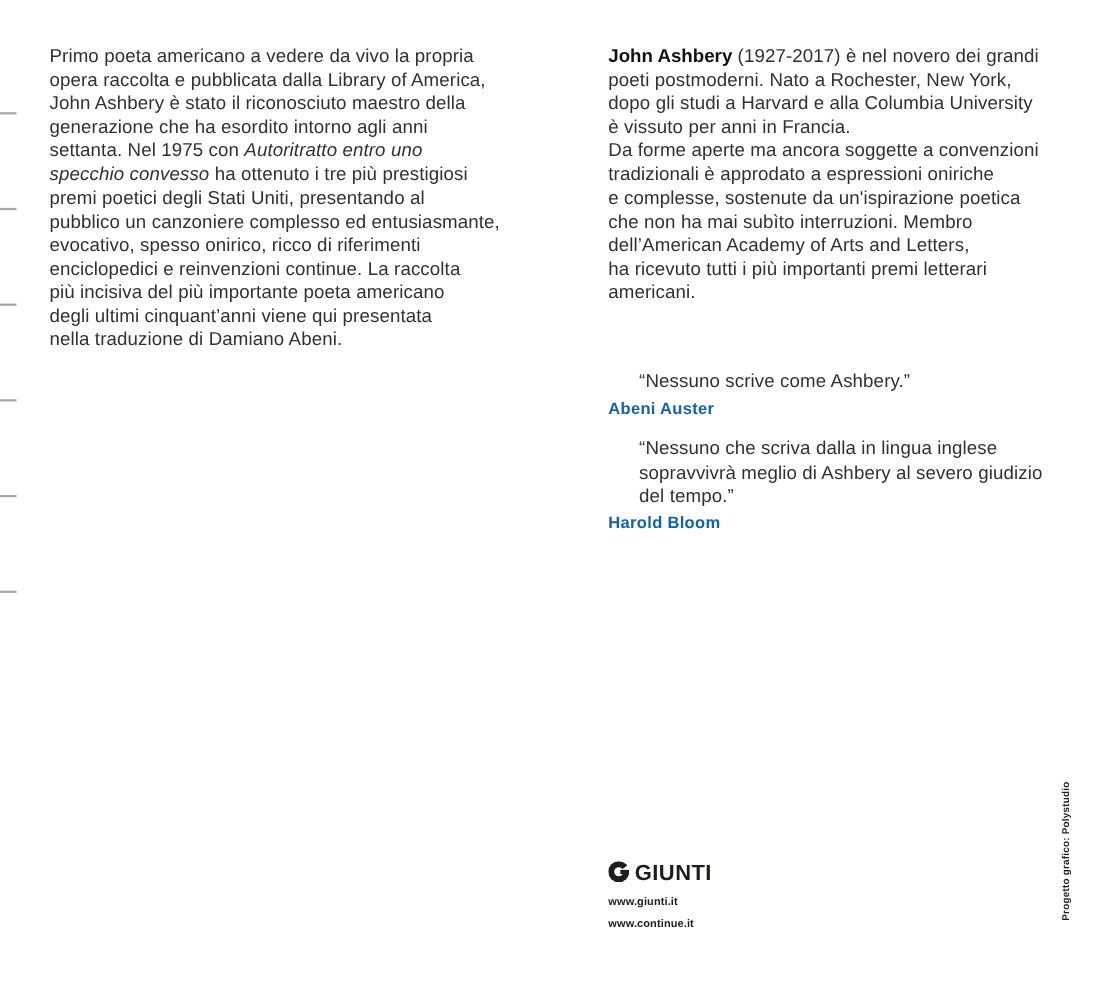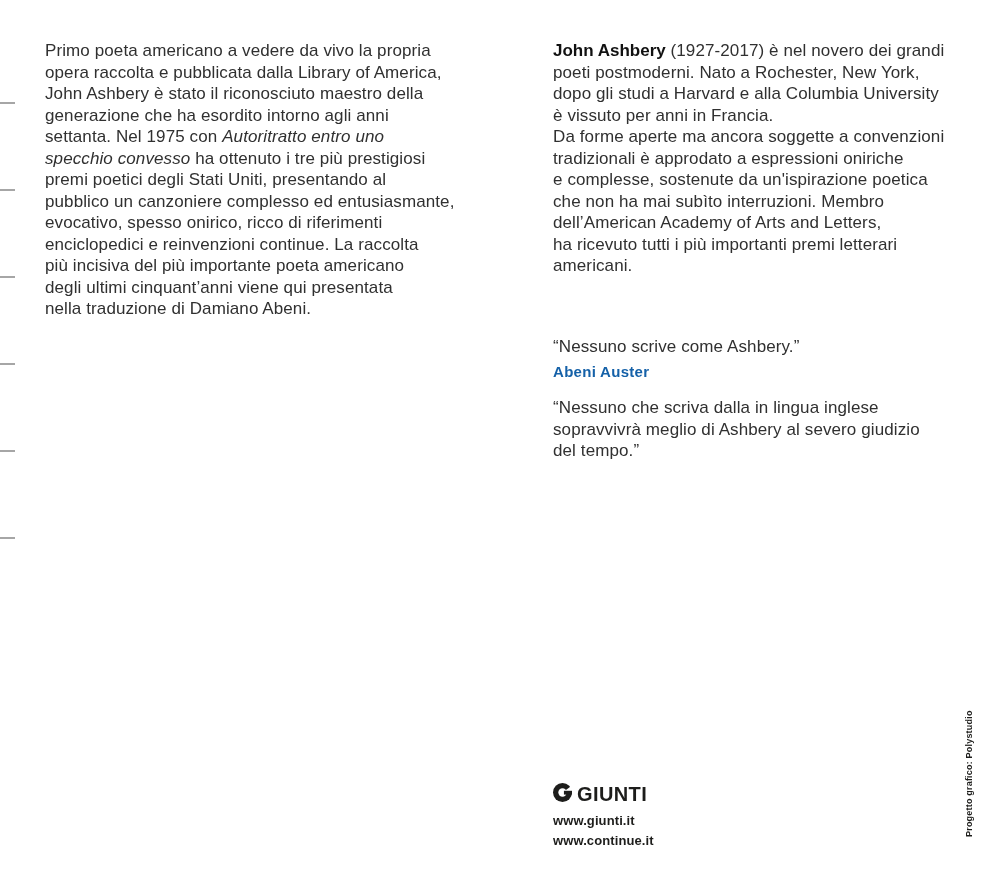--- a/index.html
+++ b/index.html
@@ -24,39 +24,40 @@
   .italic   { font-style: italic; }
   .quote    { position: absolute; left: 553px; width: 445px; }
   #quote-0  { top: 336px; }
   #quote-1  { top: 397px; }
   .quote-text {
     white-space: pre-line;
     color: #303030;
     font-size: 17px;
     line-height: 21.5px;
     letter-spacing: 0.1px;
+    margin-left: 28px;
   }
   .quote-author {
     margin-top: 5px;
     font-weight: 700;
     font-size: 15px;
     letter-spacing: 0.3px;
   }
   .publisher-row {
     position: absolute; left: 553px; top: 783px;
     display: flex; align-items: flex-start; gap: 5px;
   }
   .logo-mark svg { width: 19px; height: 19px; display: block; }
   .logo-name {
     font-weight: 700; font-size: 20px;
     letter-spacing: 0.4px; color: #1d1d1b;
   }
   .urls {
     position: absolute; left: 553px; top: 811px;
-    font-weight: 700; font-size: 13px; line-height: 20px;
+    font-weight: 700; font-size: 10px; line-height: 20px;
     color: #1d1d1b; letter-spacing: 0.1px;
   }
   .credit {
     position: absolute; left: 915px; top: 776px;
     width: 110px; height: 12px;
     text-align: center;
     transform: rotate(-90deg);
     font-weight: 700; font-size: 9px;
     color: #1d1d1b; letter-spacing: 0.2px;
     white-space: nowrap;
@@ -105,20 +106,21 @@
 
 <div id="quote-0" class="quote">
   <div class="quote-text">“Nessuno scrive come Ashbery.”</div>
   <div class="quote-author" style="color:#1561a8">Abeni Auster</div>
 </div>
 
 <div id="quote-1" class="quote">
   <div class="quote-text">“Nessuno che scriva dalla in lingua inglese
 sopravvivrà meglio di Ashbery al severo giudizio
 del tempo.”</div>
+  <div class="quote-author" style="color:#1561a8">Harold Bloom</div>
 </div>
 
 <div class="publisher-row">
   <span class="logo-mark">
     <svg viewBox="0 0 20 20" aria-hidden="true">
       <circle cx="10" cy="10" r="10" fill="#1d1d1b"></circle>
       <path d="M10,10 L21,2 L21,10 Z" fill="#ffffff"></path>
       <circle cx="10" cy="10" r="4.4" fill="#ffffff"></circle>
       <rect x="11.5" y="8.2" width="8.5" height="4" fill="#1d1d1b"></rect>
     </svg>

